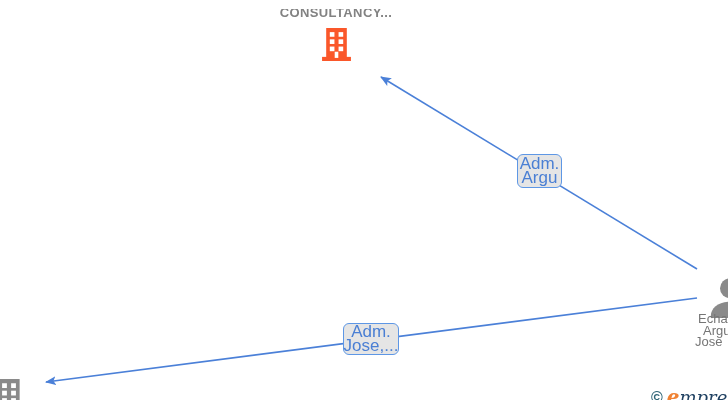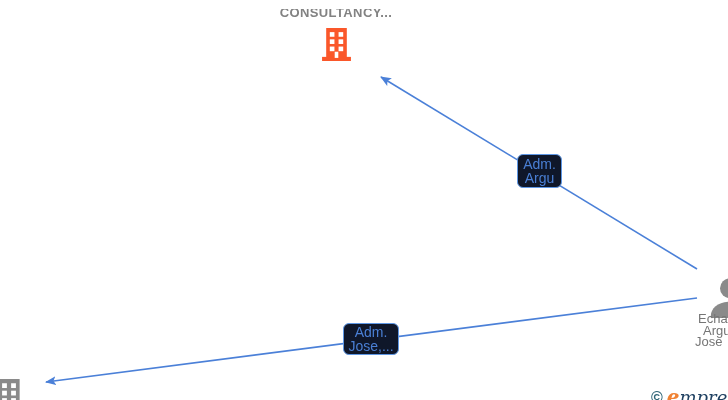--- a/index.html
+++ b/index.html
@@ -55,25 +55,25 @@
     cursor: pointer;
   }
   .icon { position: absolute; display: block; }
   .icon svg { display: block; }
   .building-orange { left: 321px; top: 19px; color: var(--company-orange, #fa572a); cursor: pointer; }
   .building-gray  { left: -6px;  top: 370px; color: var(--icon-gray, #8a8a8a); cursor: pointer; }
   .person-icon    { left: 706px; top: 264px; color: var(--icon-gray, #8a8a8a); cursor: pointer; }
 
   .edge-label {
     position: absolute;
-    background: #0f172a;
+    background: #e5e5e5;
     border: 1.5px solid var(--label-border, #5e97e5);
     border-radius: 6px;
     color: var(--label-text, #4a7fd4);
-    font-size: 14px;
+    font-size: 17px;
     line-height: 14px;
     display: flex;
     flex-direction: column;
     align-items: center;
     justify-content: center;
     cursor: pointer;
   }
   .edge-label-1 { left: 517px; top: 145px; width: 45px; height: 34px; }
   .edge-label-2 { left: 343px; top: 314px; width: 56px; height: 32px; }
 

